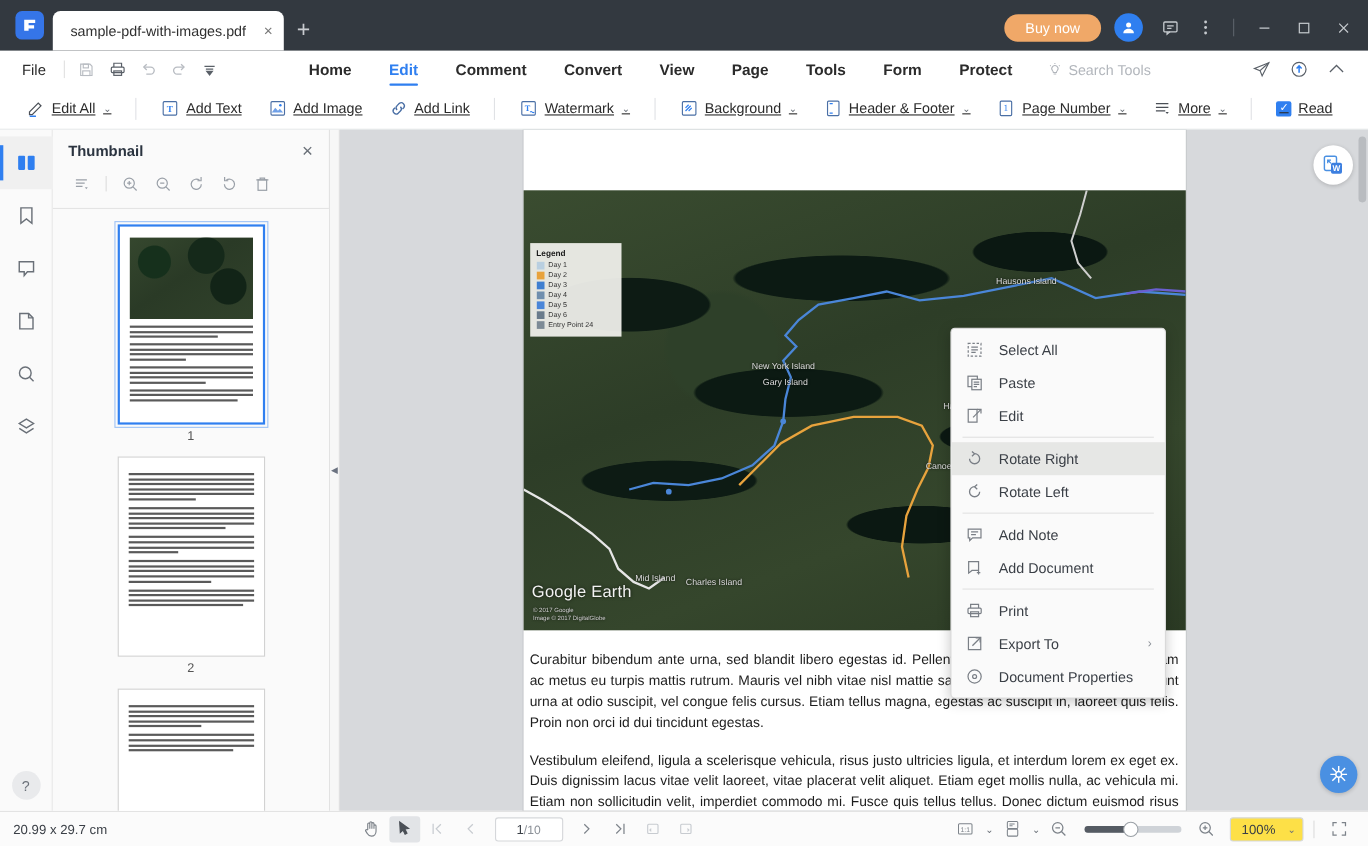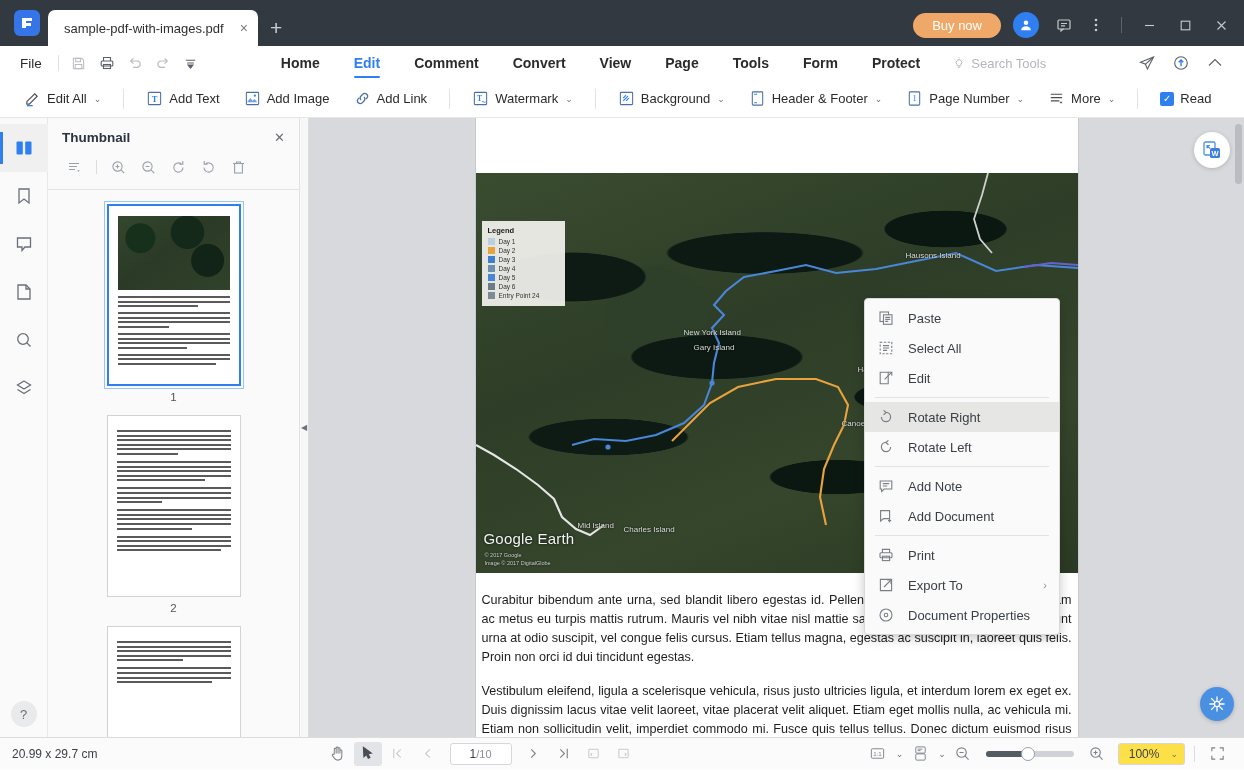--- a/index.html
+++ b/index.html
@@ -86,21 +86,21 @@
     color:#b2b6bc; font-size:13px; cursor:pointer;
   }
   .mb-right { margin-left:auto; display:flex; align-items:center; gap:4px; padding-right:4px;}
   .mb-right .ic {
     width:30px; height:28px; display:flex; align-items:center; justify-content:center;
     cursor:pointer; color:#5a6068;
   }
   
   .ribbon {
     height:38px; display:flex; align-items:center; padding:0 14px;
-    border-bottom:1px solid #e4e6e9; background:#fff; gap:4px;
+    border-bottom:1px solid #e4e6e9; background:#fff; gap:4px;text-decoration:underline;
   }
   .rb-item {
     display:flex; align-items:center; gap:6px; padding:5px 10px;
     cursor:pointer; font-size:13px; color:#2b2b2b; white-space:nowrap;
     border-radius:3px;
   }
   .rb-sep { width:1px; height:20px; background:#e0e2e5; margin:0 8px; }
   .caret { font-size:9px; color:#6a7078; margin-left:1px; }
   .chk {
     width:14px; height:14px; border-radius:2px; background:#2f7ff0;
@@ -762,35 +762,35 @@
       </svg>
     </div>
     <div class="vscroll"></div>
   </div>
 </div>
 
 <div class="ctxmenu">
   <div class="ctx-item">
     <span class="ctx-icon">
       <svg width="16" height="16" viewBox="0 0 16 16" fill="none" stroke="currentColor" stroke-width="1.1">
+          <rect x="2.2" y="2.2" width="11.6" height="11.6" stroke-dasharray="2.2 1.6"></rect>
+          <path d="M5 5.6h6M5 8h6M5 10.4h4"></path>
+        </svg>
+    </span>
+    <span>Select All</span>
+  </div>
+  <div class="ctx-item">
+    <span class="ctx-icon">
+      <svg width="16" height="16" viewBox="0 0 16 16" fill="none" stroke="currentColor" stroke-width="1.1">
           <rect x="2" y="2" width="8.5" height="9.5"></rect>
           <rect x="5.5" y="4.8" width="8.5" height="9.5" fill="#fafafa"></rect>
           <path d="M7.2 7.4h5M7.2 9.4h5M7.2 11.4h3"></path>
         </svg>
     </span>
     <span>Paste</span>
-  </div>
-  <div class="ctx-item">
-    <span class="ctx-icon">
-      <svg width="16" height="16" viewBox="0 0 16 16" fill="none" stroke="currentColor" stroke-width="1.1">
-          <rect x="2.2" y="2.2" width="11.6" height="11.6" stroke-dasharray="2.2 1.6"></rect>
-          <path d="M5 5.6h6M5 8h6M5 10.4h4"></path>
-        </svg>
-    </span>
-    <span>Select All</span>
   </div>
   <div class="ctx-item">
     <span class="ctx-icon">
       <svg width="16" height="16" viewBox="0 0 16 16" fill="none" stroke="currentColor" stroke-width="1.1">
           <path d="M2.2 2.2h8v11.6H2.2z"></path>
           <path d="M13.8 2.2L6.6 9.4"></path>
           <path d="M10.2 2.2h3.6v3.6"></path>
         </svg>
     </span>
     <span>Edit</span>

